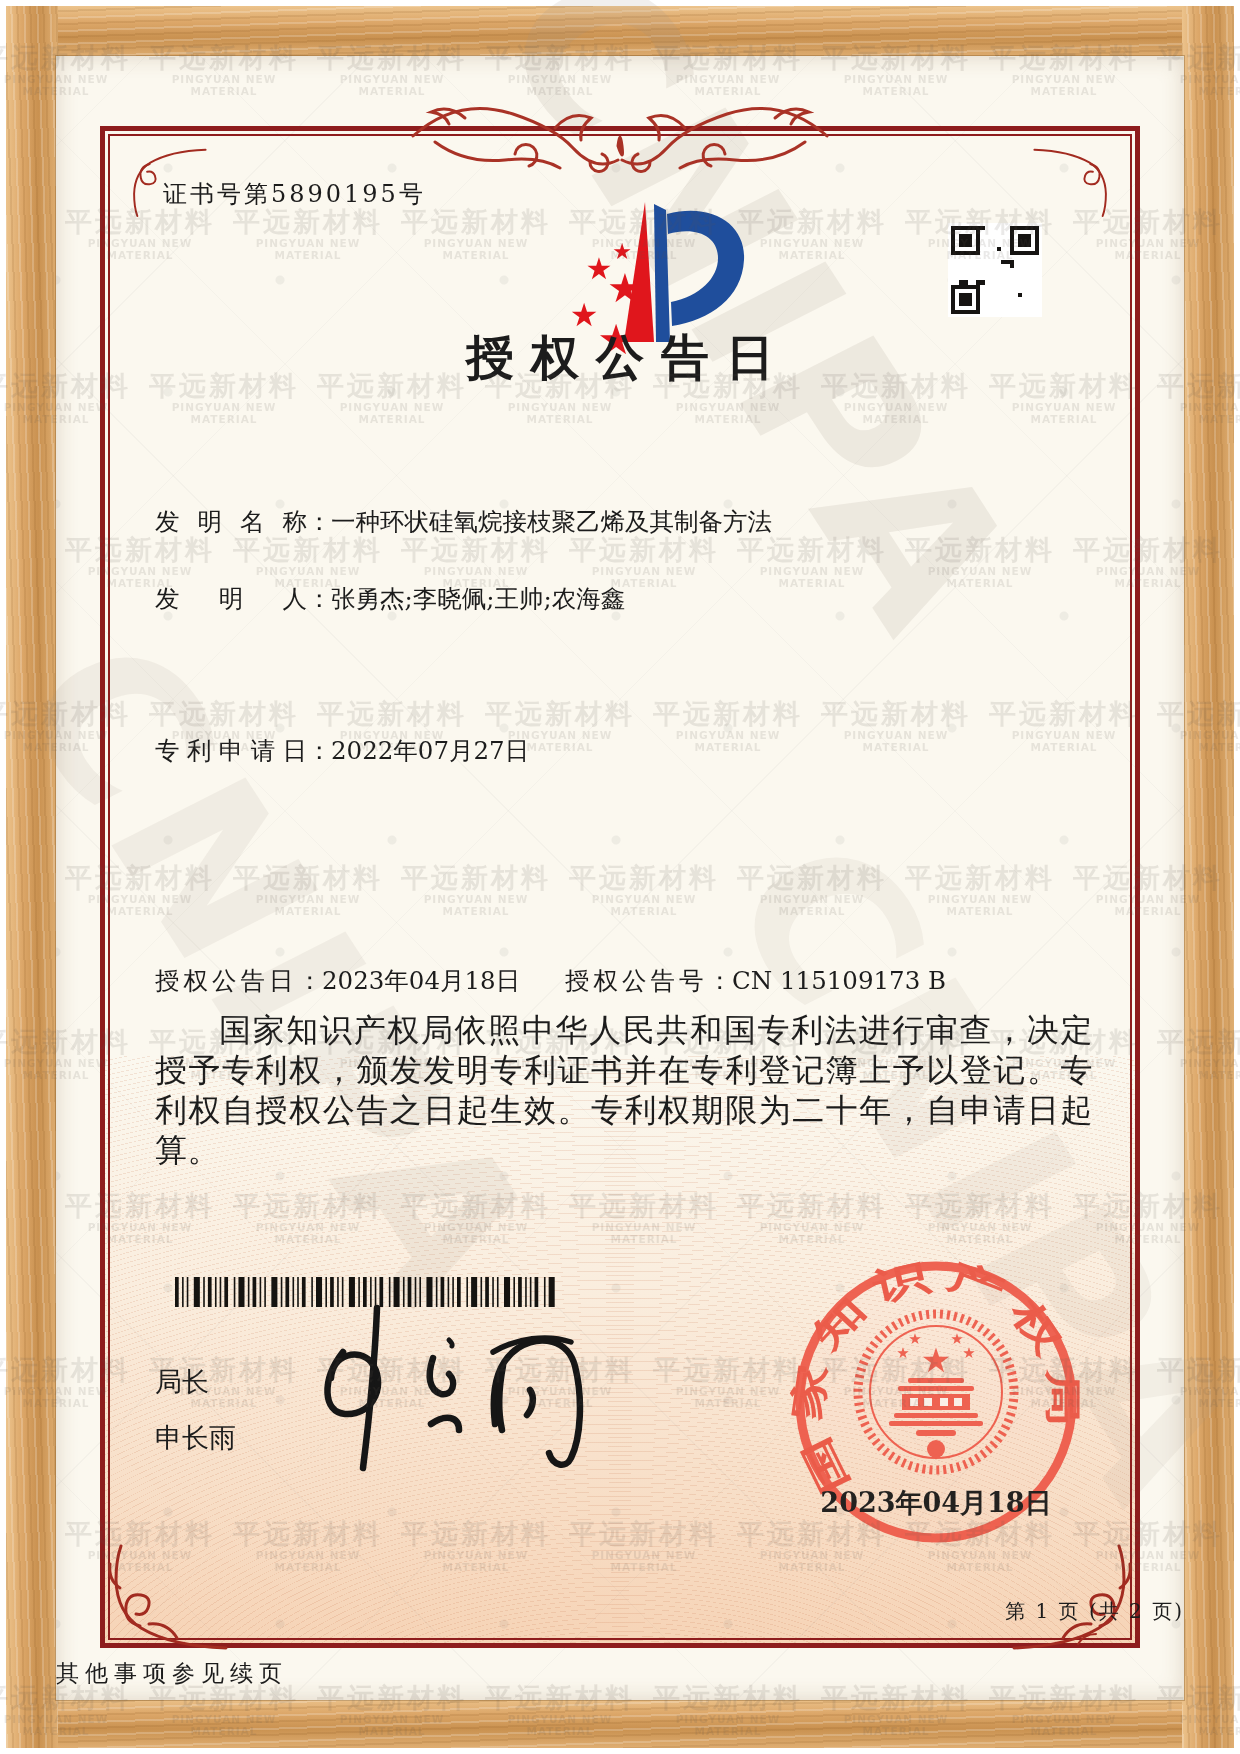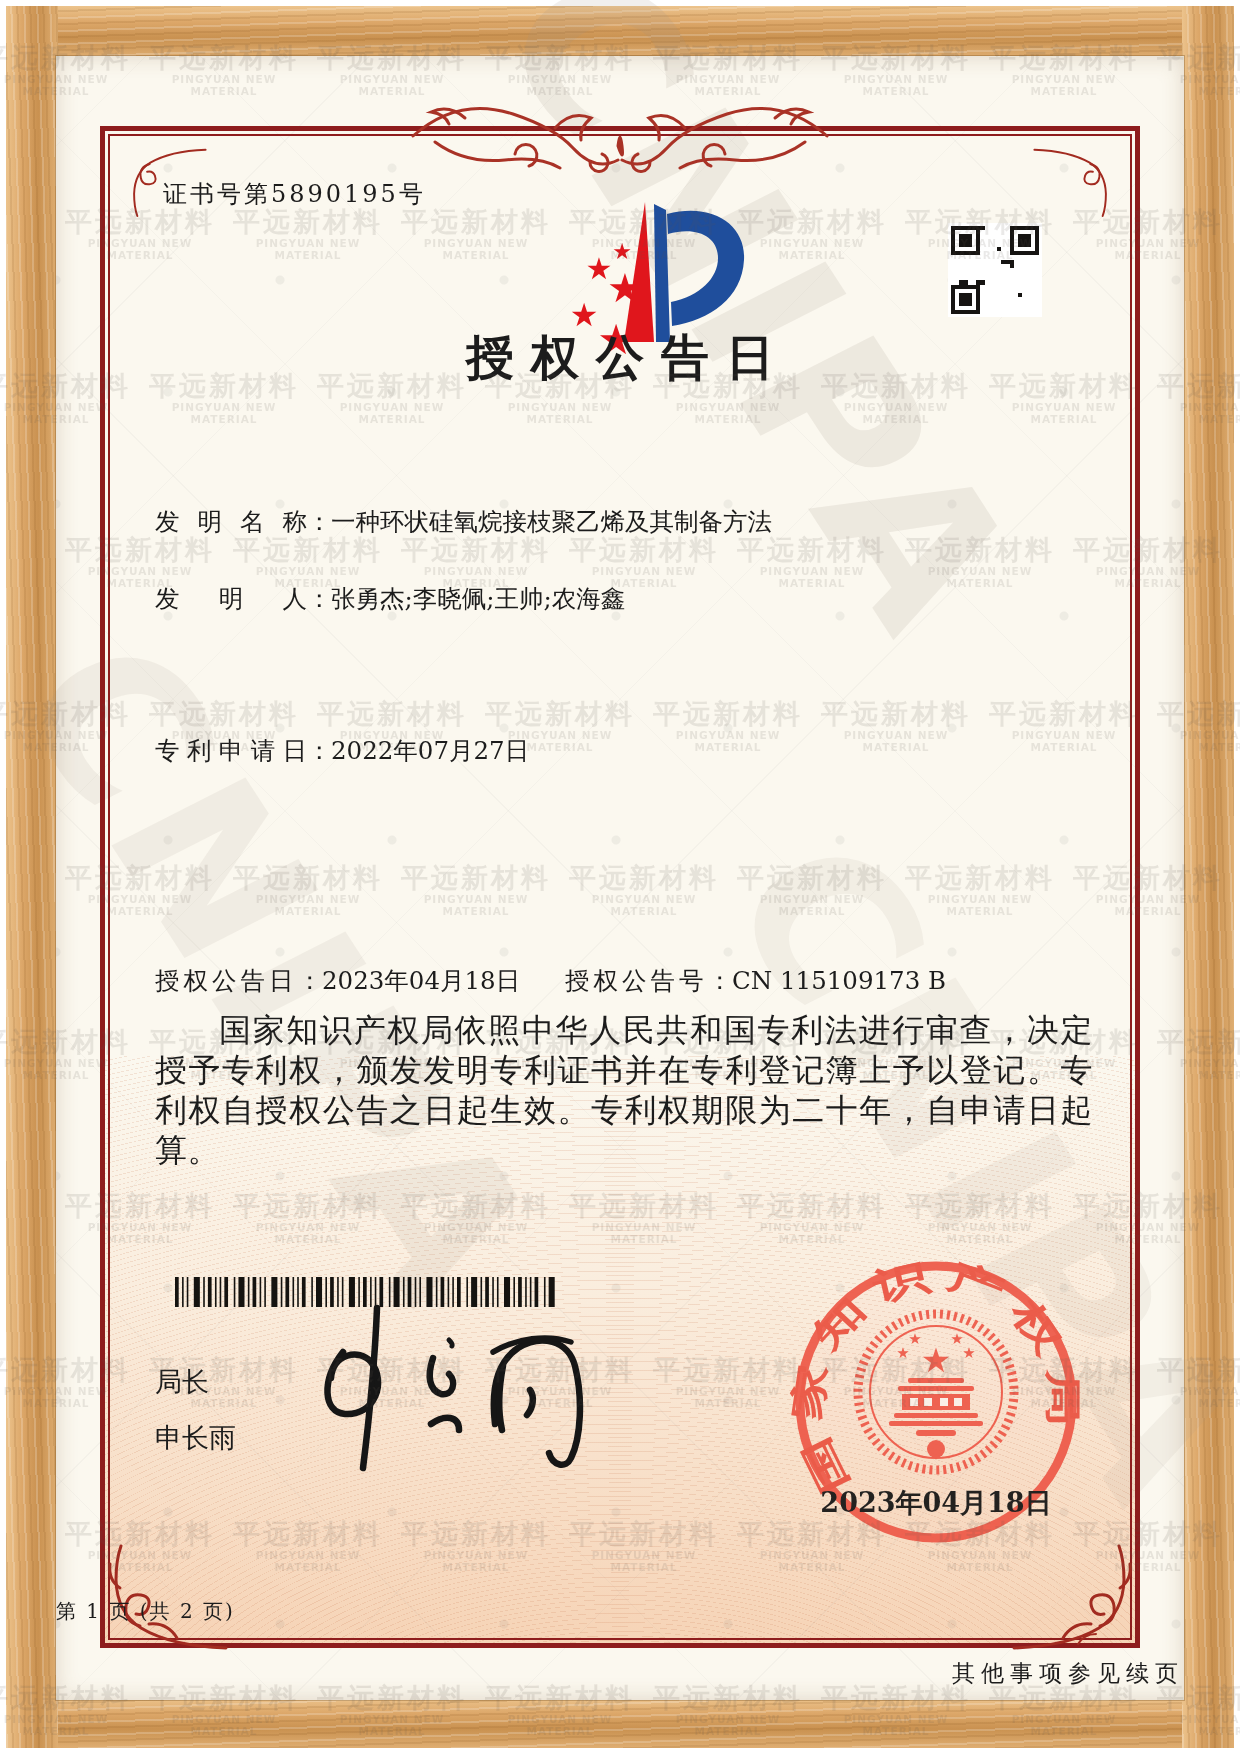--- a/index.html
+++ b/index.html
@@ -57,22 +57,22 @@
   .grantrow .g1{position:absolute;left:99px;} .grantrow .g2{position:absolute;left:509px;}
   .glbl{letter-spacing:4px;}
   .para{position:absolute;left:99px;width:938px;font-size:32px;line-height:40px;text-align:justify;
         text-indent:2em;letter-spacing:.5px;}
   .p1{top:954px;} .p2{top:1076px;}
   .barcode{position:absolute;left:119px;top:1221px;}
   .siglabel{position:absolute;left:99px;font-family:"DejaVu Sans","Liberation Sans",sans-serif;font-size:27px;}
   .sl1{top:1308px;} .sl2{top:1364px;}
   .signature{position:absolute;left:225px;top:1240px;}
   .seal{position:absolute;left:730px;top:1196px;opacity:.93;}
-  .pagefoot{position:absolute;left:0;right:0;top:1542px;text-align:left;font-size:20px;letter-spacing:2px;}
-  .note{position:absolute;left:0;right:0;top:1602px;text-align:right;font-size:23px;letter-spacing:6px;}
+  .pagefoot{position:absolute;left:0;right:0;top:1542px;text-align:right;font-size:20px;letter-spacing:2px;}
+  .note{position:absolute;left:0;right:0;top:1602px;text-align:left;font-size:23px;letter-spacing:6px;}
   
   .wm-layer{position:absolute;inset:0;pointer-events:none;z-index:30;}
   .wm-tile{position:absolute;width:172px;text-align:center;color:rgba(92,87,76,.13);
     font-family:"DejaVu Sans","Liberation Sans",sans-serif;line-height:1.15;}
   .wm-tile .l1{font-size:27px;font-weight:bold;letter-spacing:3px;}
   .wm-tile .l2{font-size:10.5px;font-weight:bold;letter-spacing:1px;}
 </style>
 </head>
 <body>
 

